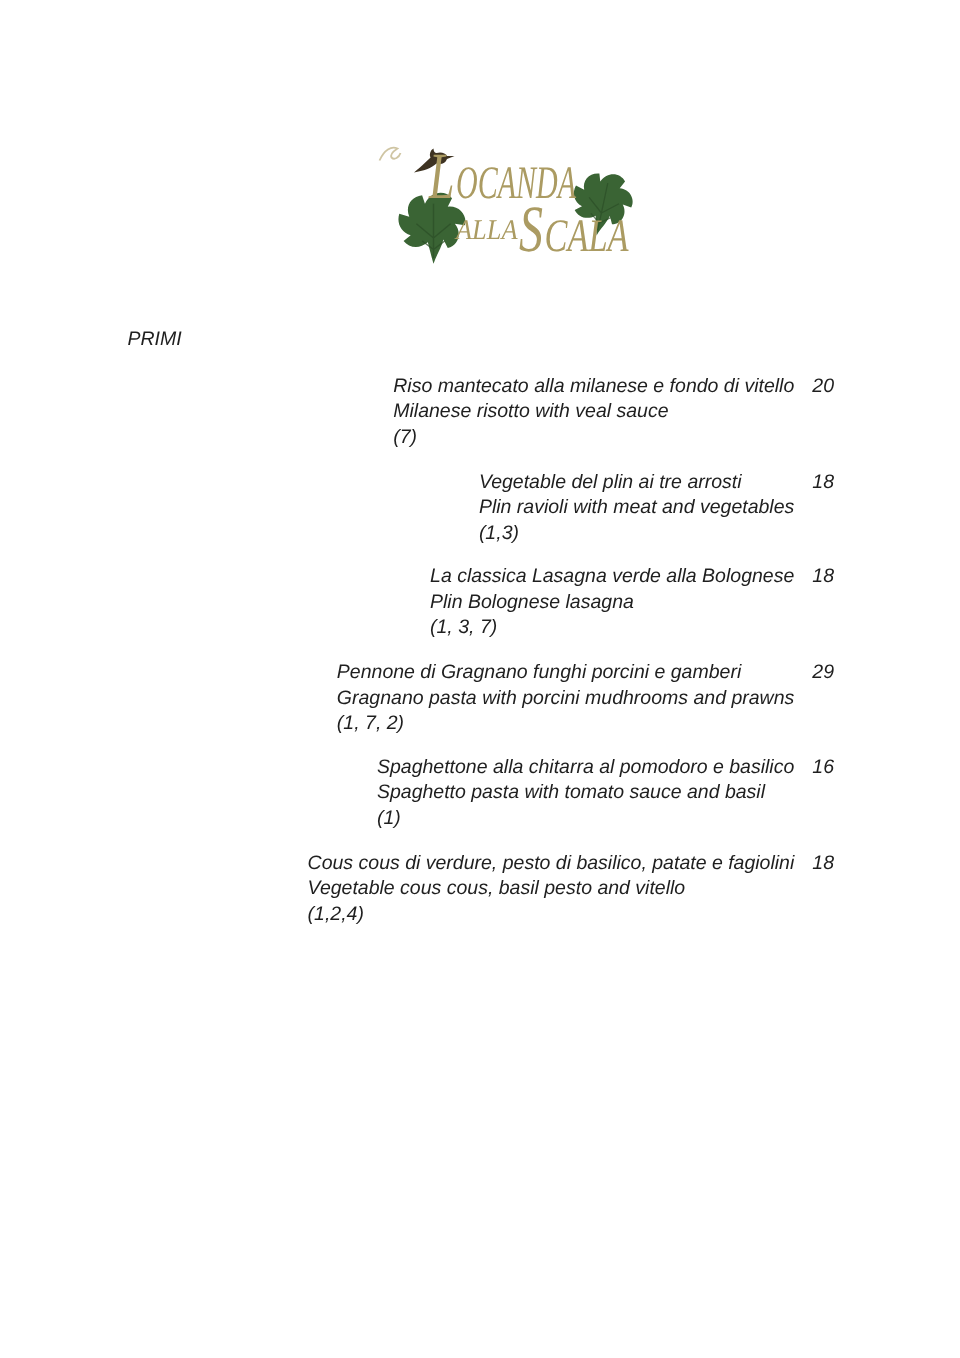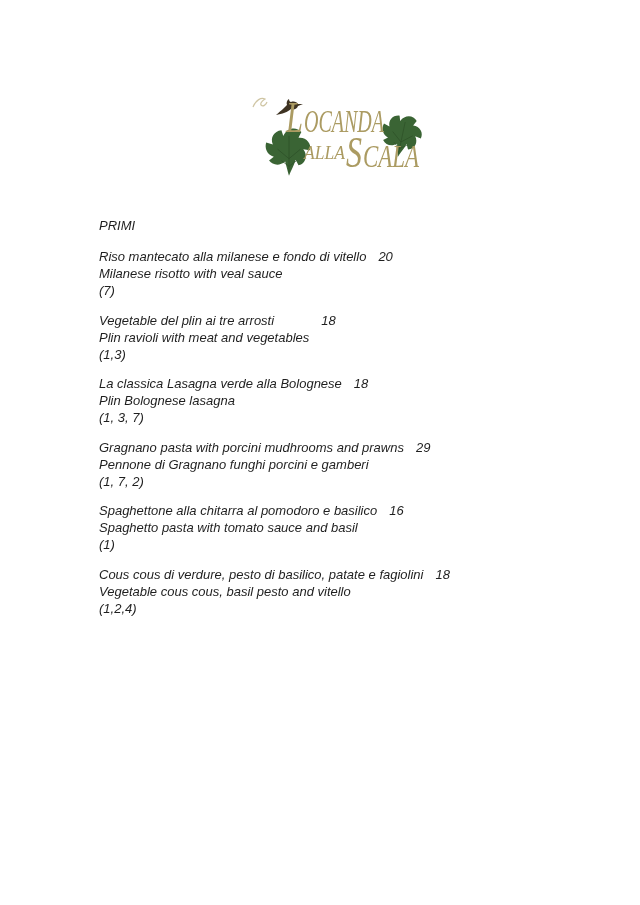--- a/index.html
+++ b/index.html
@@ -19,32 +19,32 @@
     top: 84px;
     width: 175px;
     height: 92px;
   }
   .logo text {
     font-family: "Liberation Serif", serif;
     fill: #ab9b62;
   }
   .content {
     position: absolute;
-    left: 99px;
+    left: 85px;
     top: 217px;
     width: 471px;
   }
   .section-title {
     font-size: 13px;
     line-height: 17px;
     margin-bottom: 14px;
   }
   .menu-item {
     display: flex;
-    justify-content: flex-start;
+    justify-content: flex-end;
     align-items: flex-start;
     margin-bottom: 12.5px;
   }
   .dish-lines div {
     font-size: 13px;
     line-height: 17px;
     white-space: nowrap;
   }
   .dish-price {
     font-size: 13px;
@@ -107,22 +107,22 @@
       <div class="dish-lines">
         <div>La classica Lasagna verde alla Bolognese</div>
         <div>Plin Bolognese lasagna</div>
         <div>(1, 3, 7)</div>
       </div>
       <div class="dish-price">18</div>
     </div>
 
     <div class="menu-item">
       <div class="dish-lines">
+        <div>Pennone di Gragnano funghi porcini e gamberi</div>
         <div>Gragnano pasta with porcini mudhrooms and prawns</div>
-        <div>Pennone di Gragnano funghi porcini e gamberi</div>
         <div>(1, 7, 2)</div>
       </div>
       <div class="dish-price">29</div>
     </div>
 
     <div class="menu-item">
       <div class="dish-lines">
         <div>Spaghettone alla chitarra al pomodoro e basilico</div>
         <div>Spaghetto pasta with tomato sauce and basil</div>
         <div>(1)</div>

